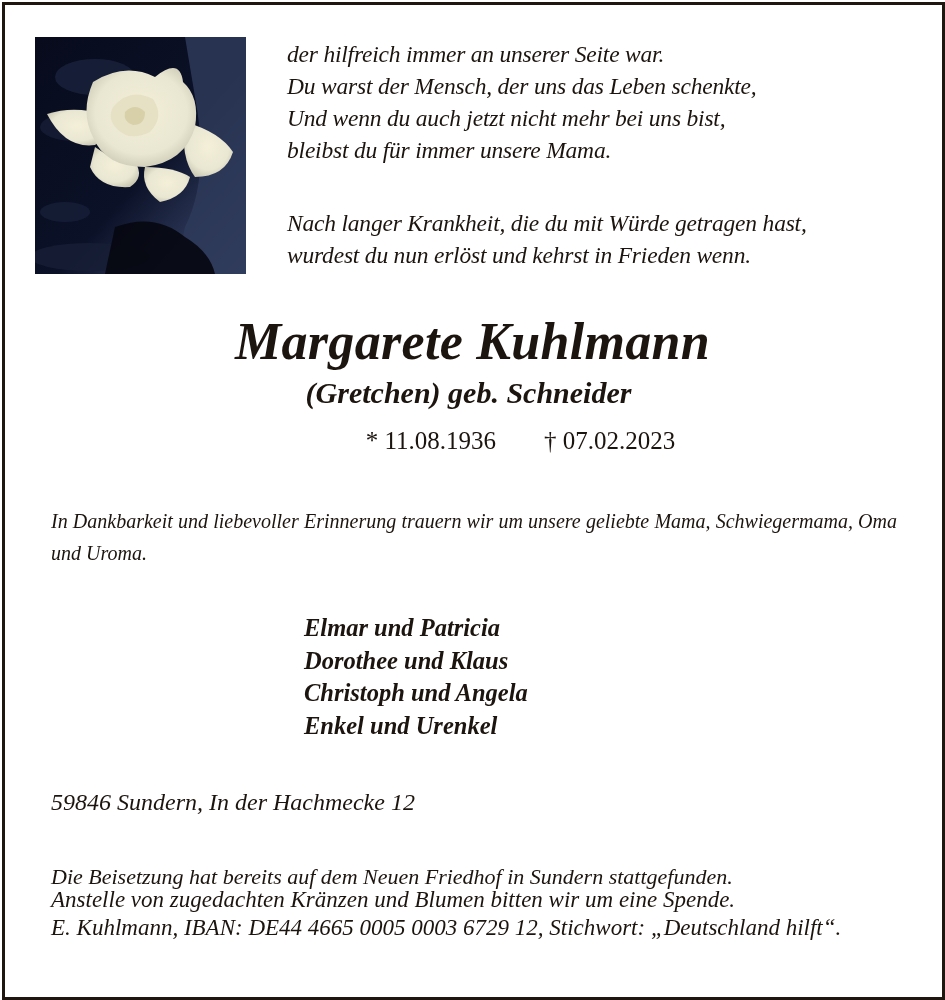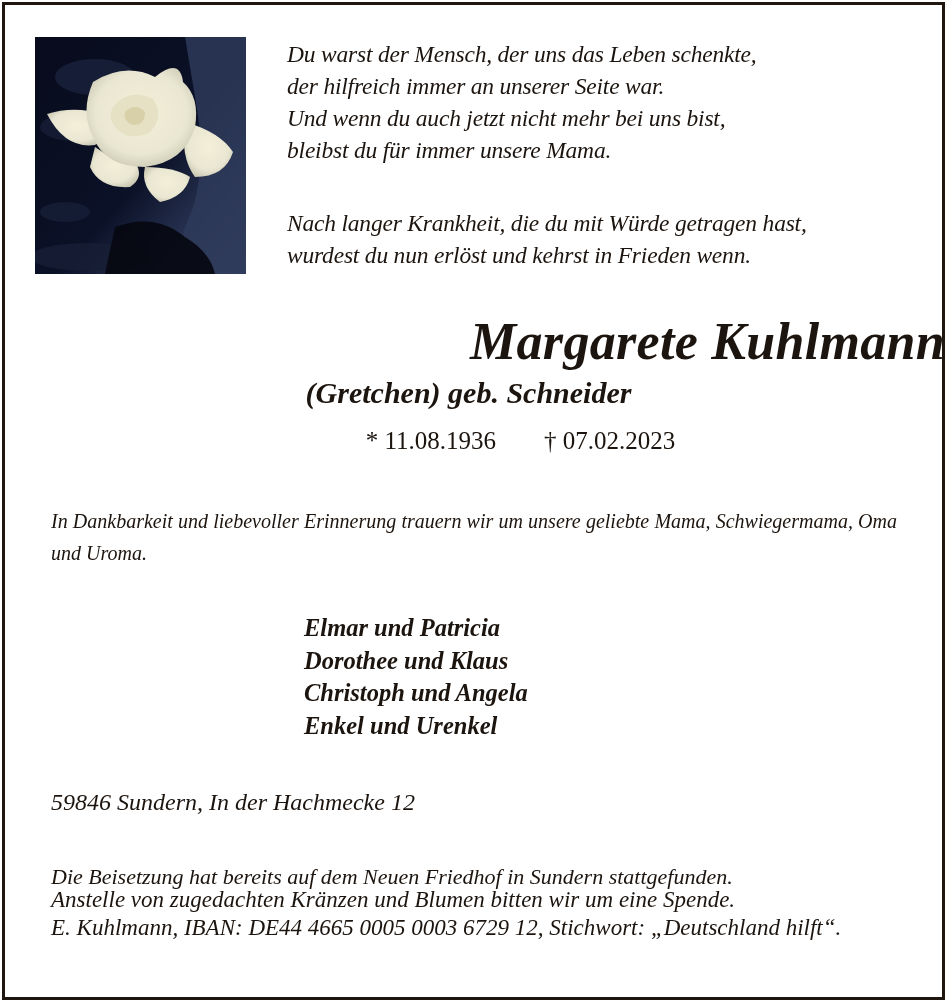--- a/index.html
+++ b/index.html
@@ -8,21 +8,21 @@
   .frame { position:absolute; left:2px; top:2px; width:937px; height:992px;
            border:3px solid #1e160f; background:#fff; }
   .photo { position:absolute; left:35px; top:37px; width:211px; height:237px; overflow:hidden;
            background:linear-gradient(135deg,#0a0f22 0%,#0c1329 45%,#1d2745 70%,#3a4563 100%); }
   .photo svg { display:block; }
   .poem { position:absolute; left:287px; font-style:italic; font-size:23.5px; line-height:32px;
           letter-spacing:-0.2px; }
   .poem .line { display:block; white-space:nowrap; }
   .p1 { top:38px; }
   .p2 { top:207px; }
-  .name { position:absolute; left:0; width:945px; top:312px; text-align:right;
+  .name { position:absolute; left:0; width:945px; top:312px; text-align:center;
           font-weight:bold; font-style:italic; font-size:52px; line-height:60px; letter-spacing:0.3px; }
   .maiden { position:absolute; left:0; width:937px; top:375px; text-align:center;
             font-weight:bold; font-style:italic; font-size:30px; line-height:36px; }
   .dates { position:absolute; left:0; width:945px; top:425px; text-align:center;
            font-size:25px; line-height:32px;padding-left:48px; }
   .dates .gap { display:inline-block; width:48px; }
   .intro { position:absolute; left:51px; width:846px; top:505px; font-style:italic;
            font-size:20px; line-height:32px; text-align:justify; text-align-last:left; }
   .mourners { position:absolute; left:304px; top:612px; font-weight:bold; font-style:italic;
               font-size:24.5px; line-height:32.5px; }
@@ -63,22 +63,22 @@
     <path d="M150 85 Q185 95 198 115 Q190 140 160 140 Q145 120 150 85 Z" fill="url(#petal)"></path>
     <path d="M60 110 Q80 125 100 125 Q110 140 95 150 Q65 152 55 130 Z" fill="url(#petal)"></path>
     <path d="M110 130 Q140 130 155 140 Q150 160 125 165 Q105 150 110 130 Z" fill="url(#petal)"></path>
     <path d="M58 45 Q90 25 120 40 Q145 20 148 45 Q165 60 160 90 Q150 125 110 130 Q70 130 58 100 Q45 75 58 45 Z" fill="url(#petal)"></path>
     <path d="M78 70 Q95 50 118 62 Q130 80 115 95 Q95 105 82 92 Q72 82 78 70 Z" fill="#e6e1c4"></path>
     <path d="M90 75 Q100 65 110 75 Q110 88 98 88 Q88 85 90 75 Z" fill="#d8d0a8"></path>
   </svg>
 </div>
 
 <div class="poem p1">
+  <span class="line">der hilfreich immer an unserer Seite war.</span>
   <span class="line">Du warst der Mensch, der uns das Leben schenkte,</span>
-  <span class="line">der hilfreich immer an unserer Seite war.</span>
   <span class="line">Und wenn du auch jetzt nicht mehr bei uns bist,</span>
   <span class="line">bleibst du für immer unsere Mama.</span>
 </div>
 
 <div class="poem p2">
   <span class="line">Nach langer Krankheit, die du mit Würde getragen hast,</span>
   <span class="line">wurdest du nun erlöst und kehrst in Frieden wenn.</span>
 </div>
 
 <div class="name">Margarete Kuhlmann</div>

